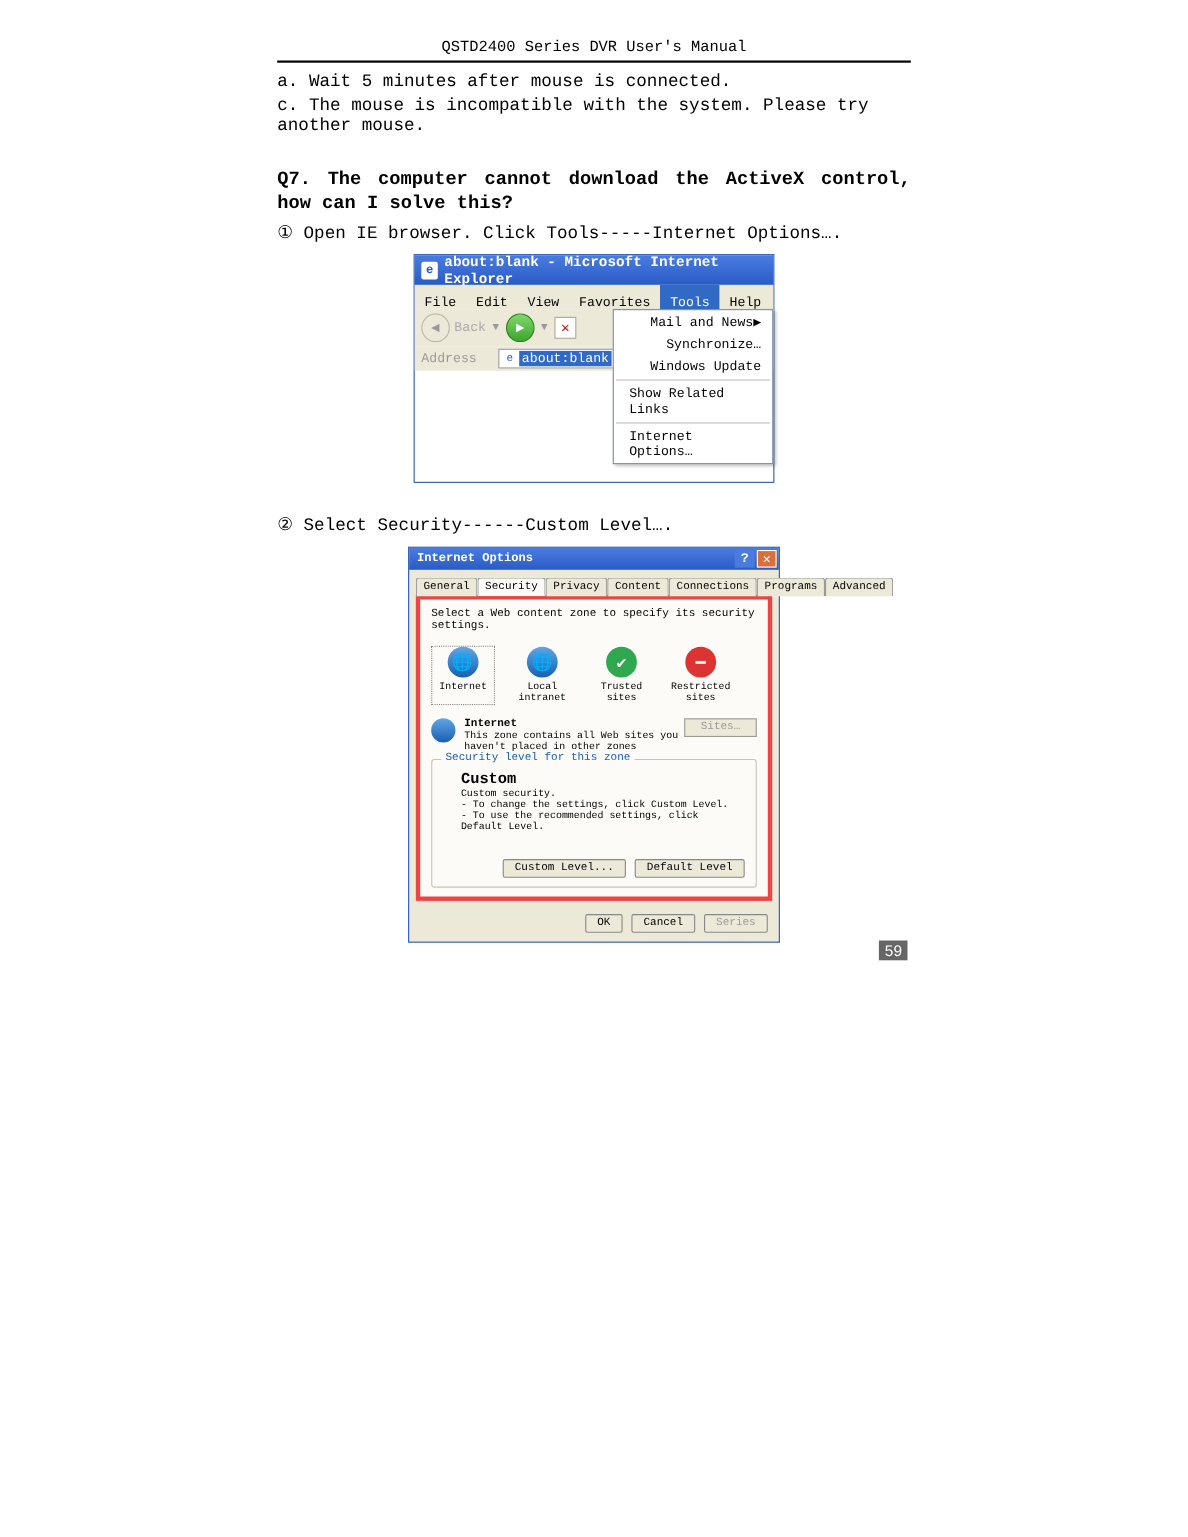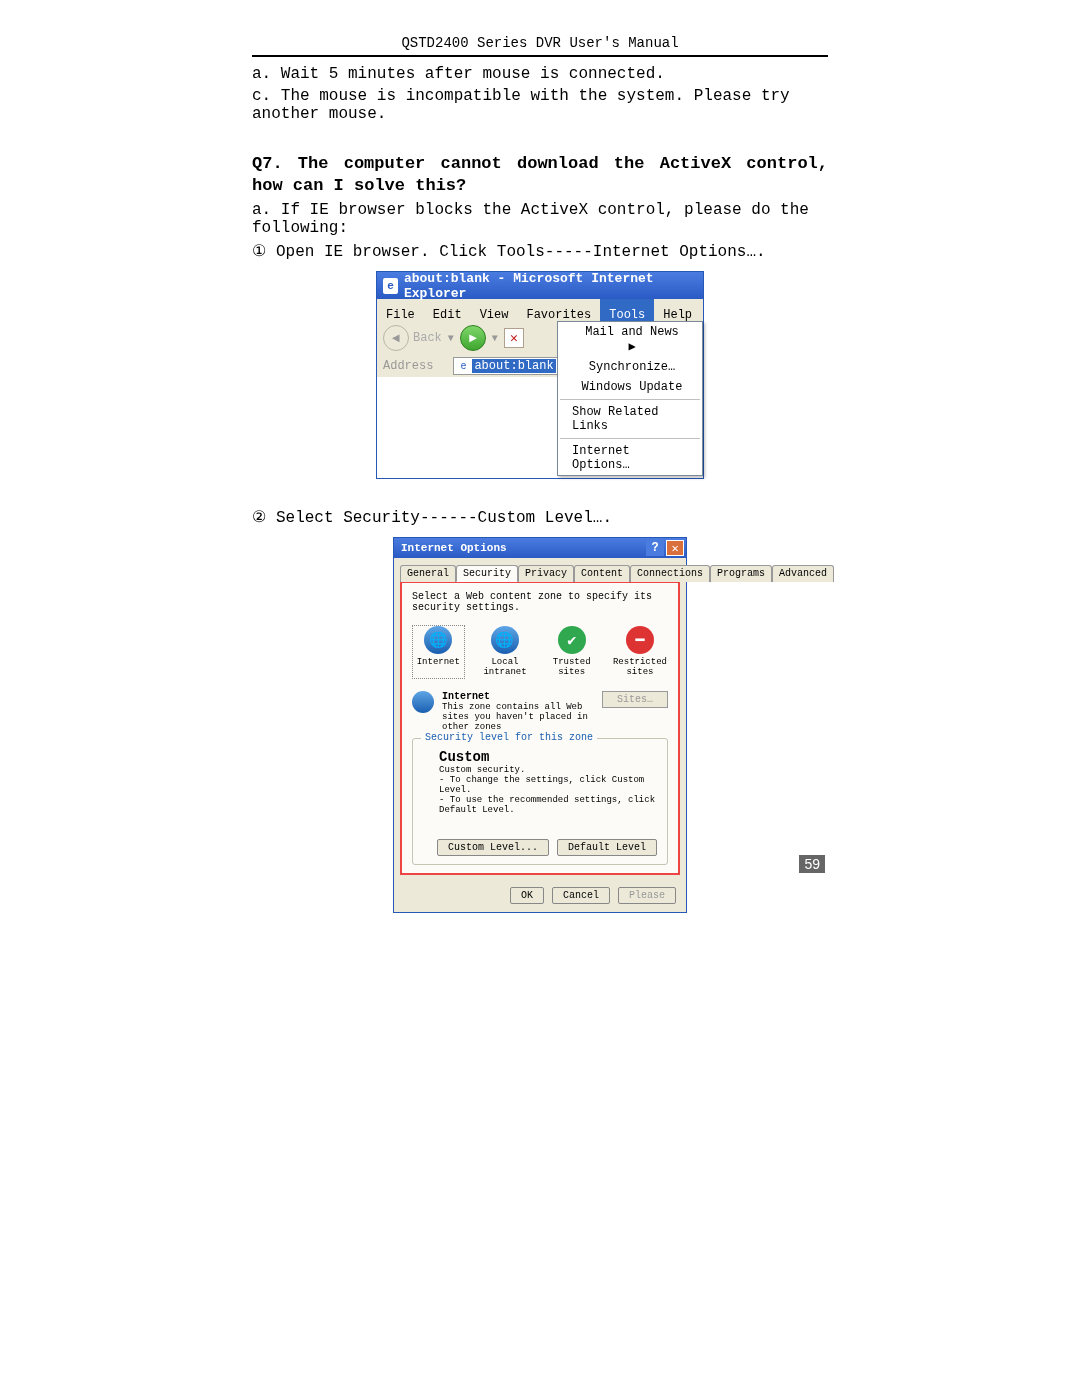--- a/index.html
+++ b/index.html
@@ -149,30 +149,29 @@
     box-shadow: 2px 2px 3px rgba(0,0,0,0.25);
     z-index:10;
     font-size:12px;
   }
   .dropdown .dd-item {
     padding: 3px 10px 3px 14px;
     display:flex;
     justify-content:flex-end;
     align-items:center;
     color:#000;
-    flex-direction:column;
   }
   .dropdown .dd-sep {
     border-top:1px solid #c0c0c0;
     margin: 2px 2px;
   }
 
   
   .io-dialog {
-    width: 294px;
+    width: 338px;
     border: 1px solid #2658b8;
     background: #ece9d8;
     font-size: 10px;
     position: relative;
   }
   .io-title {
     height: 20px;
     background: linear-gradient(#4a7ce0,#2a5bc5);
     color:#fff;
     font-weight:bold;
@@ -206,21 +205,21 @@
     position:relative;
     top:1px;
   }
   .io-tab.active {
     background:#fcfbf8;
     z-index:2;
     border-bottom:1px solid #fcfbf8;
   }
   .io-body {
     margin: 0 6px 6px 6px;
-    border:2px solid #ef4444;
+    border:4px solid #ef4444;
     background:#fcfbf8;
     padding: 8px 10px 8px 10px;
   }
   .io-instruct { font-size:10px; margin-bottom:8px; }
   .zone-row {
     display:flex;
     gap: 16px;
     margin-bottom:8px;
     border:1px solid transparent;
     padding:4px 0;
@@ -320,21 +319,20 @@
 </head>
 <body>
 
 <div class="page">
   <div class="header-text">QSTD2400 Series DVR User's Manual</div>
 
   <div class="body-line">a. Wait 5 minutes after mouse is connected.</div>
   <div class="body-line">c. The mouse is incompatible with the system. Please try another mouse.</div>
 
   <div class="q-heading justify section-gap">Q7. The computer cannot download the ActiveX control, how can I solve this?</div>
-  <div class="body-line">a. If IE browser blocks the ActiveX control, please do the following:</div>
   <div class="body-line">①  Open IE browser. Click Tools-----Internet Options….</div>
 
   <div class="figure-wrap">
     <div class="ie-window">
       <div class="ie-title">
         <span class="ie-ico">e</span>
         <span>about:blank - Microsoft Internet Explorer</span>
       </div>
       <div class="ie-menubar">
         <div class="m">File</div>
@@ -436,19 +434,19 @@
           </div>
           <div class="level-btns">
             <div class="winbtn">Custom Level...</div>
             <div class="winbtn">Default Level</div>
           </div>
         </div>
       </div>
       <div class="io-footer">
         <div class="winbtn">OK</div>
         <div class="winbtn">Cancel</div>
-        <div class="winbtn disabled">Please</div>
+        <div class="winbtn disabled">Series</div>
       </div>
     </div>
   </div>
 </div>
 
 <div class="page-num">59</div>
 
 </body></html>

